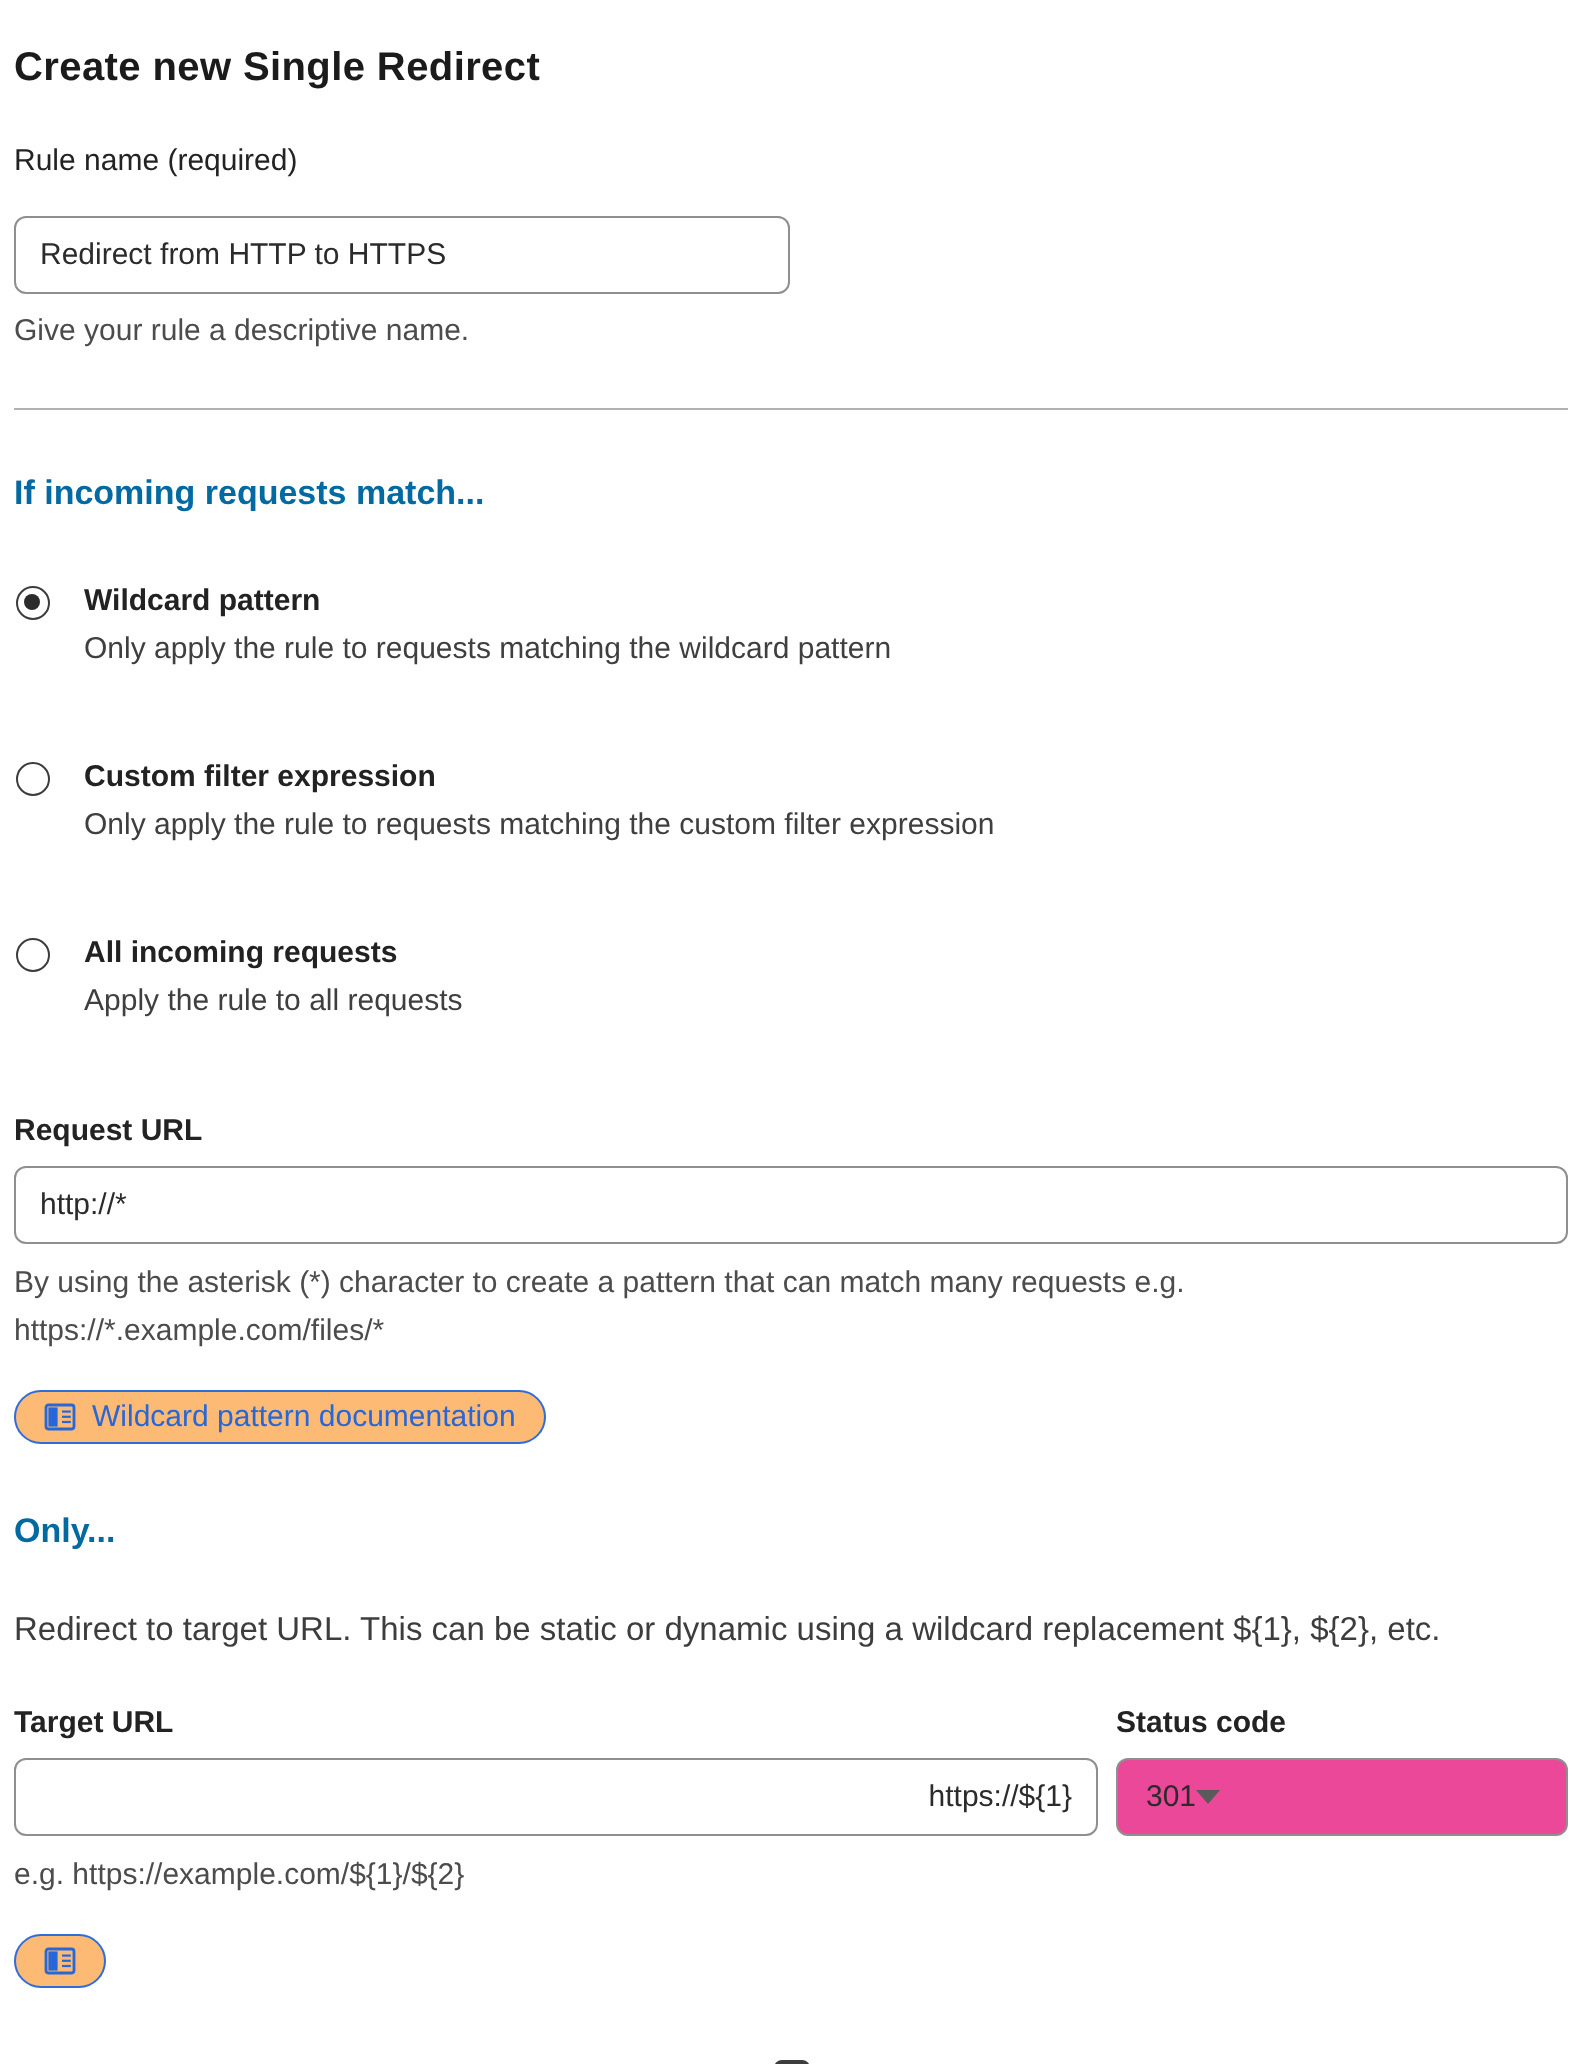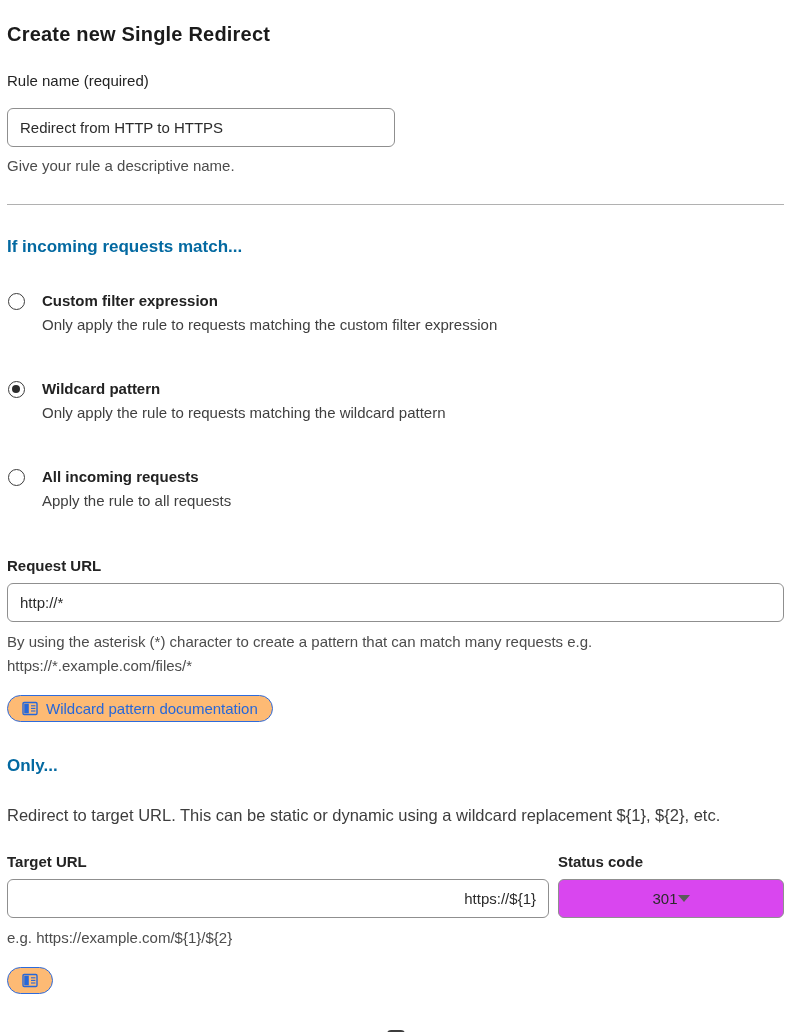--- a/index.html
+++ b/index.html
@@ -143,26 +143,26 @@
   .status-col { width: 226px; margin-left: 9px; }
   .row-label { margin-bottom: 9px; display: block; }
   .input-target-url { width: 542px; text-align: right; }
   .select-box {
     width: 226px;
     height: 39px;
     border: 1px solid #8f8f8f;
     border-radius: 6px;
     display: flex;
     align-items: center;
-    justify-content: center;
+    justify-content: flex-start;
     padding: 0 14px;
     font-size: 15px;
     color: #2b2b2b;
     cursor: pointer;
-    background: #d946ef;
+    background: #ec4899;
   }
   .caret-down {
     width: 0; height: 0;
     border-left: 6px solid transparent;
     border-right: 6px solid transparent;
     border-top: 7px solid #5a5a5a;
   }
   .target-help { margin-top: 8px; }
 
   .checkbox-row {
@@ -201,32 +201,32 @@
   <input class="text-input input-rule-name" type="text" value="Redirect from HTTP to HTTPS" style="">
   <div class="help-text">Give your rule a descriptive name.</div>
 
   <hr class="divider">
 
   <h2 class="section-heading">If incoming requests match...</h2>
 
   <div class="radio-group">
 
     <div class="radio-option">
+      <span class="radio-circle checked"></span>
+      <span class="radio-texts">
+        <span class="radio-label" style="display:block">Wildcard pattern</span>
+        <span class="radio-desc" style="display:block">Only apply the rule to requests matching the wildcard pattern</span>
+      </span>
+    </div>
+
+    <div class="radio-option">
       <span class="radio-circle"></span>
       <span class="radio-texts">
         <span class="radio-label" style="display:block">Custom filter expression</span>
         <span class="radio-desc" style="display:block">Only apply the rule to requests matching the custom filter expression</span>
-      </span>
-    </div>
-
-    <div class="radio-option">
-      <span class="radio-circle checked"></span>
-      <span class="radio-texts">
-        <span class="radio-label" style="display:block">Wildcard pattern</span>
-        <span class="radio-desc" style="display:block">Only apply the rule to requests matching the wildcard pattern</span>
       </span>
     </div>
 
     <div class="radio-option">
       <span class="radio-circle"></span>
       <span class="radio-texts">
         <span class="radio-label" style="display:block">All incoming requests</span>
         <span class="radio-desc" style="display:block">Apply the rule to all requests</span>
       </span>
     </div>

